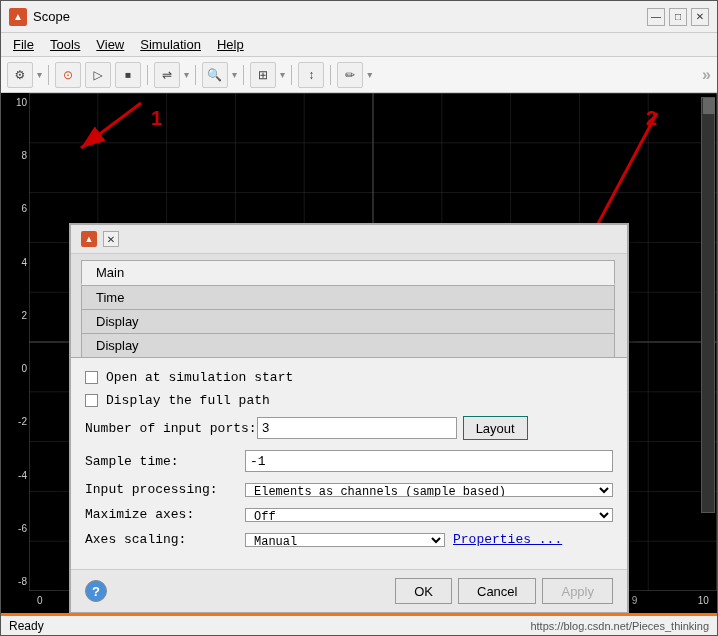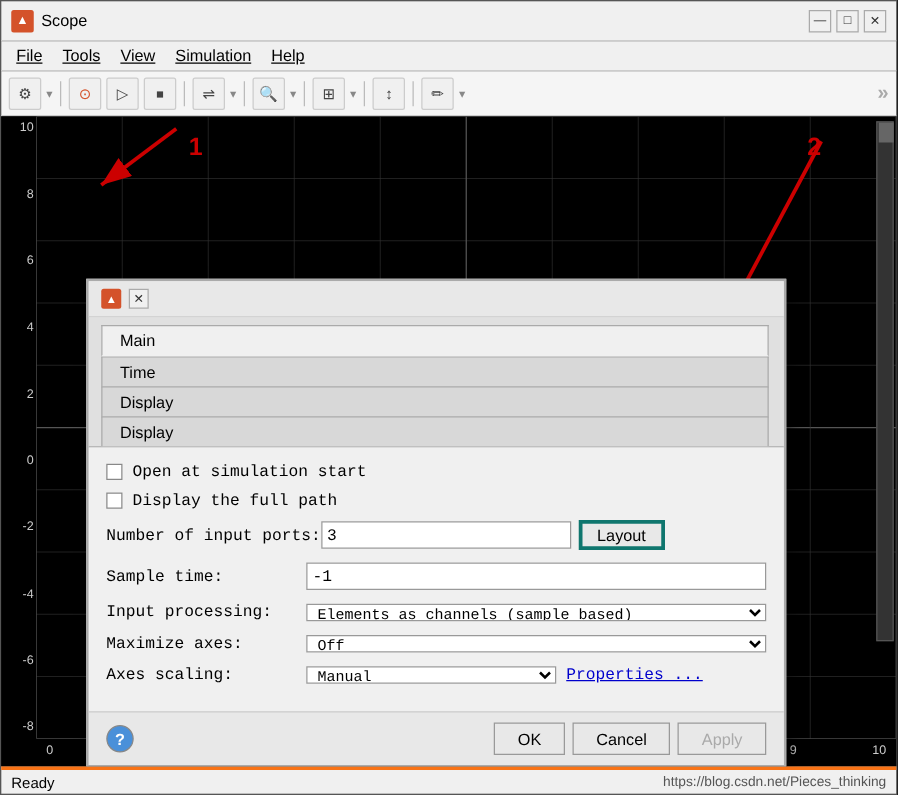--- a/index.html
+++ b/index.html
@@ -292,21 +292,21 @@
       height: 14px;
       border: 1px solid #999;
       background: #fff;
       padding: 0 4px;
       font-size: 12px;
       font-family: Liberation Mono, monospace;
     }
     .dialog-btn {
       height: 24px;
       padding: 0 12px;
-      border: 3px solid #0f766e;
+      border: 1px solid #0f766e;
       background: #e8e8e8;
       cursor: pointer;
       font-size: 13px;
       margin-left: 6px;
     }
     .dialog-link {
       color: #0000cc;
       text-decoration: underline;
       cursor: pointer;
       font-size: 13px;

